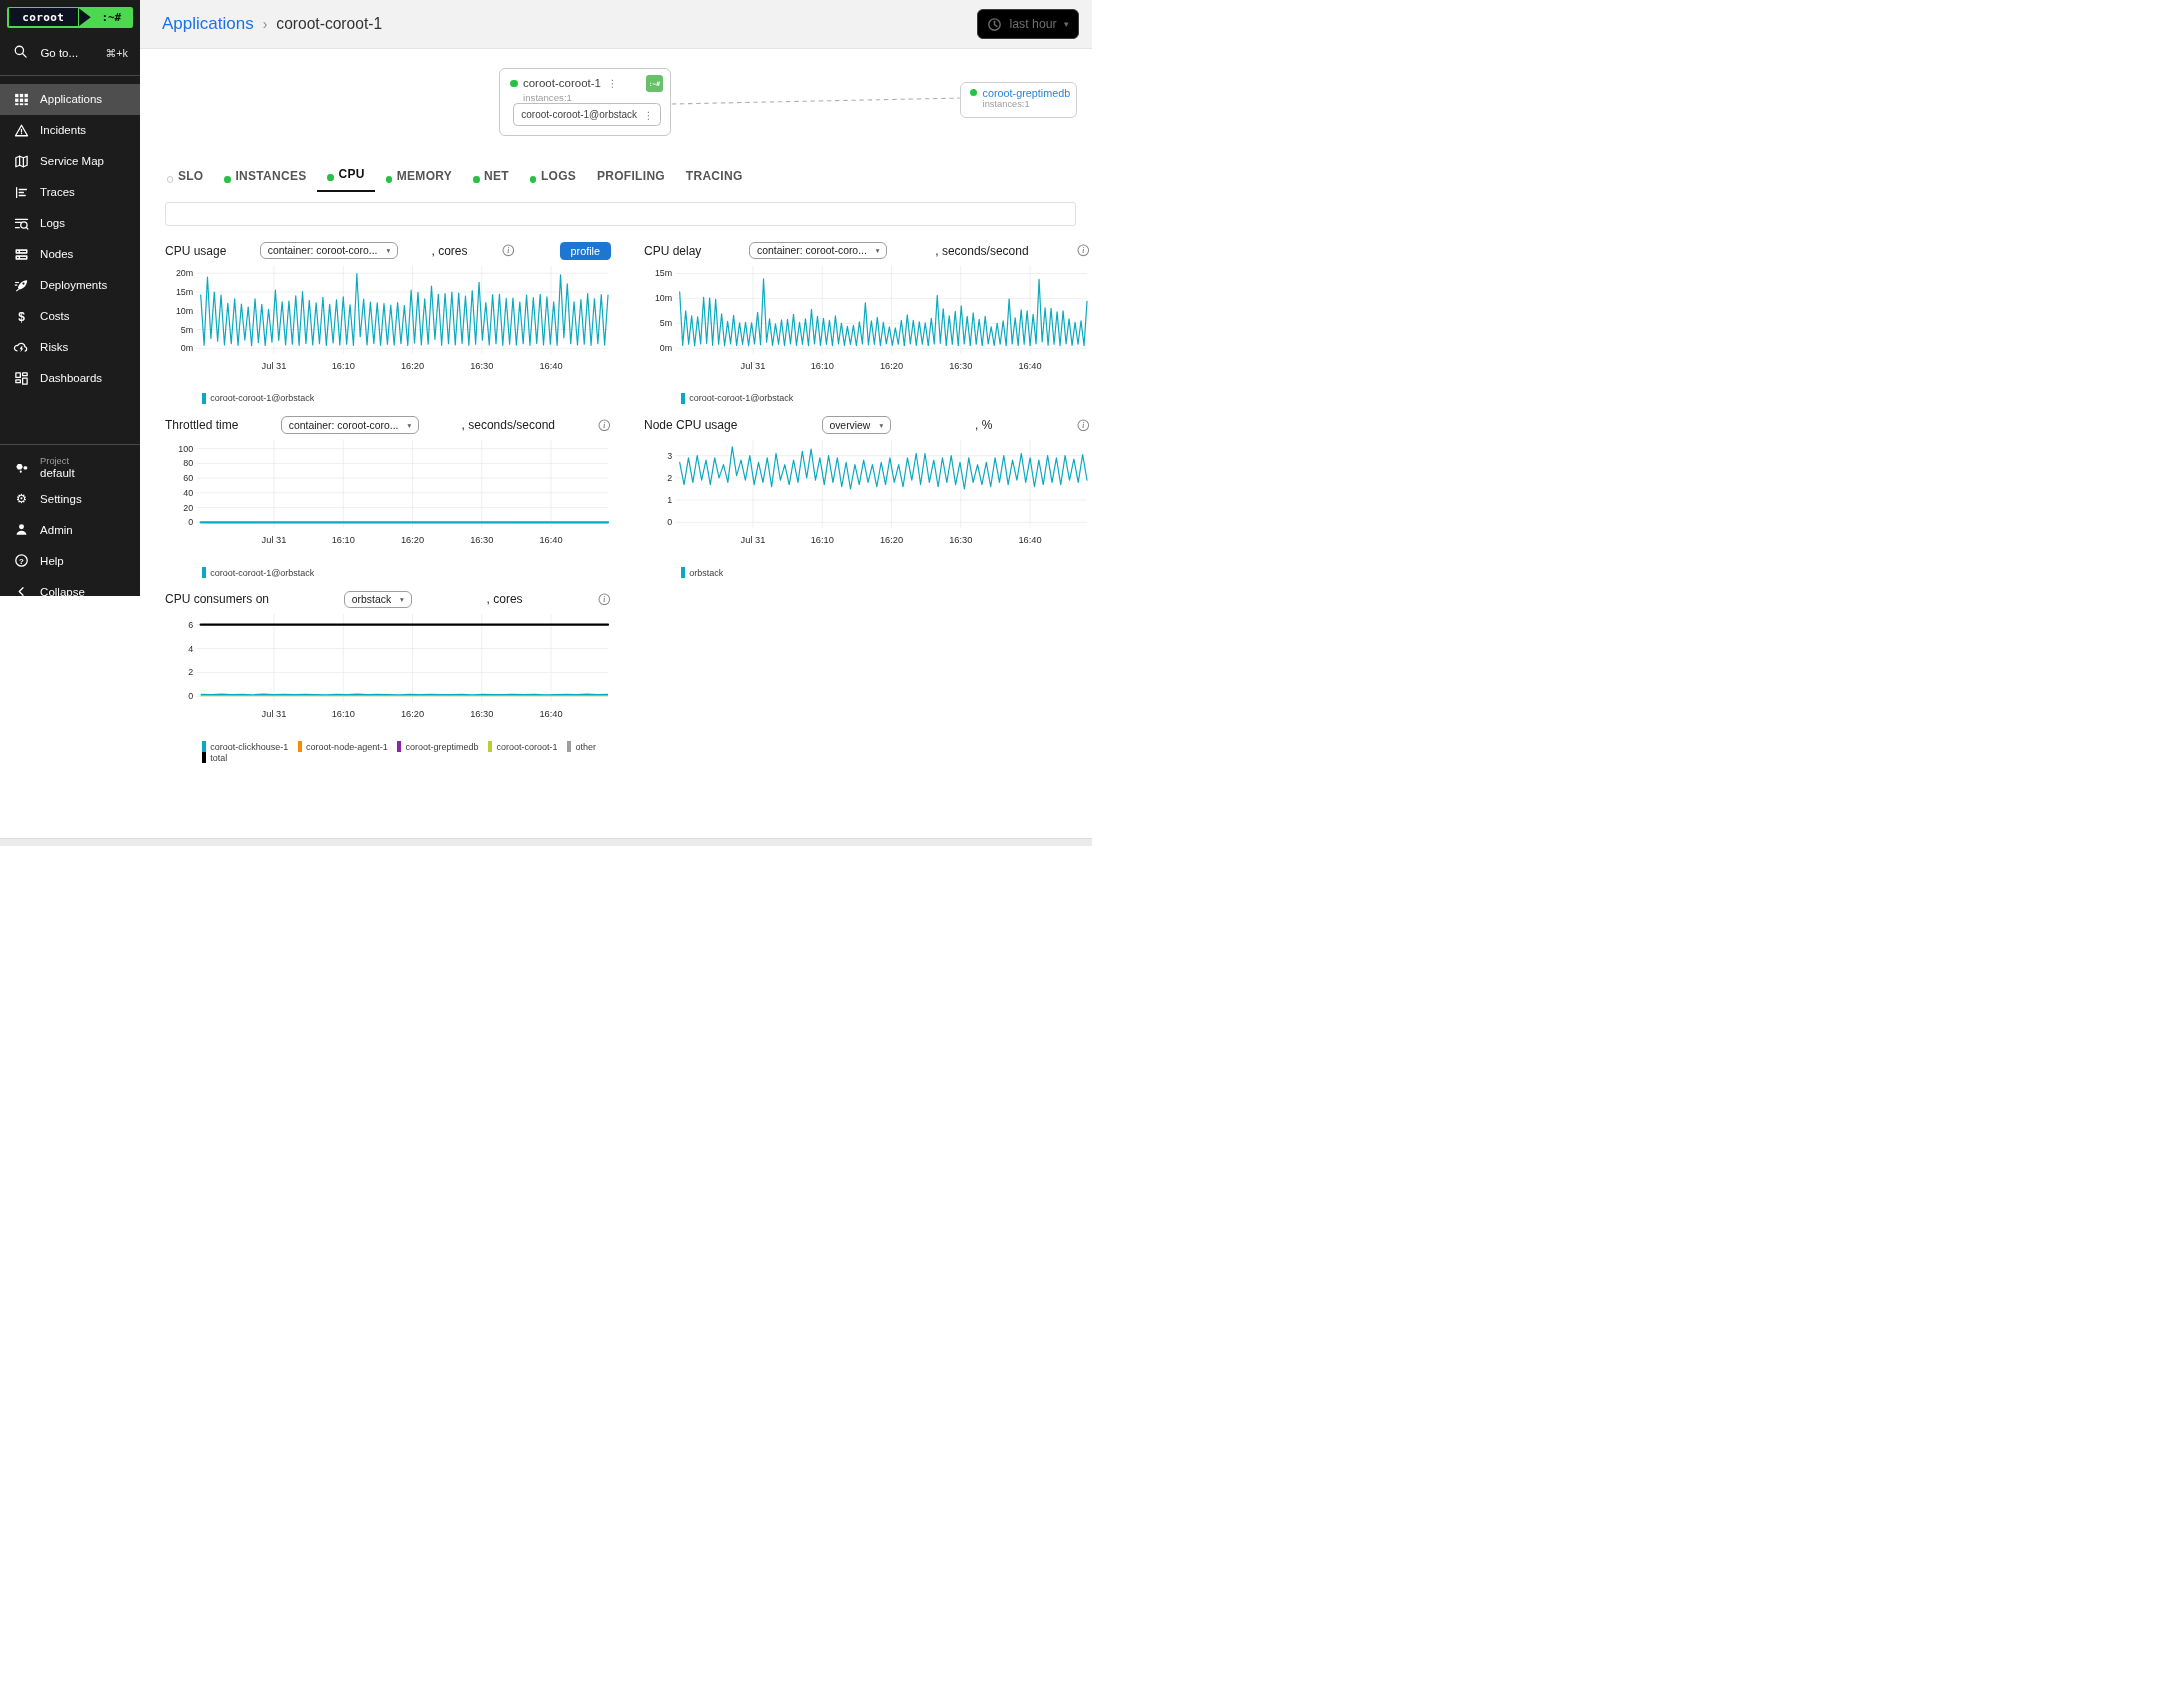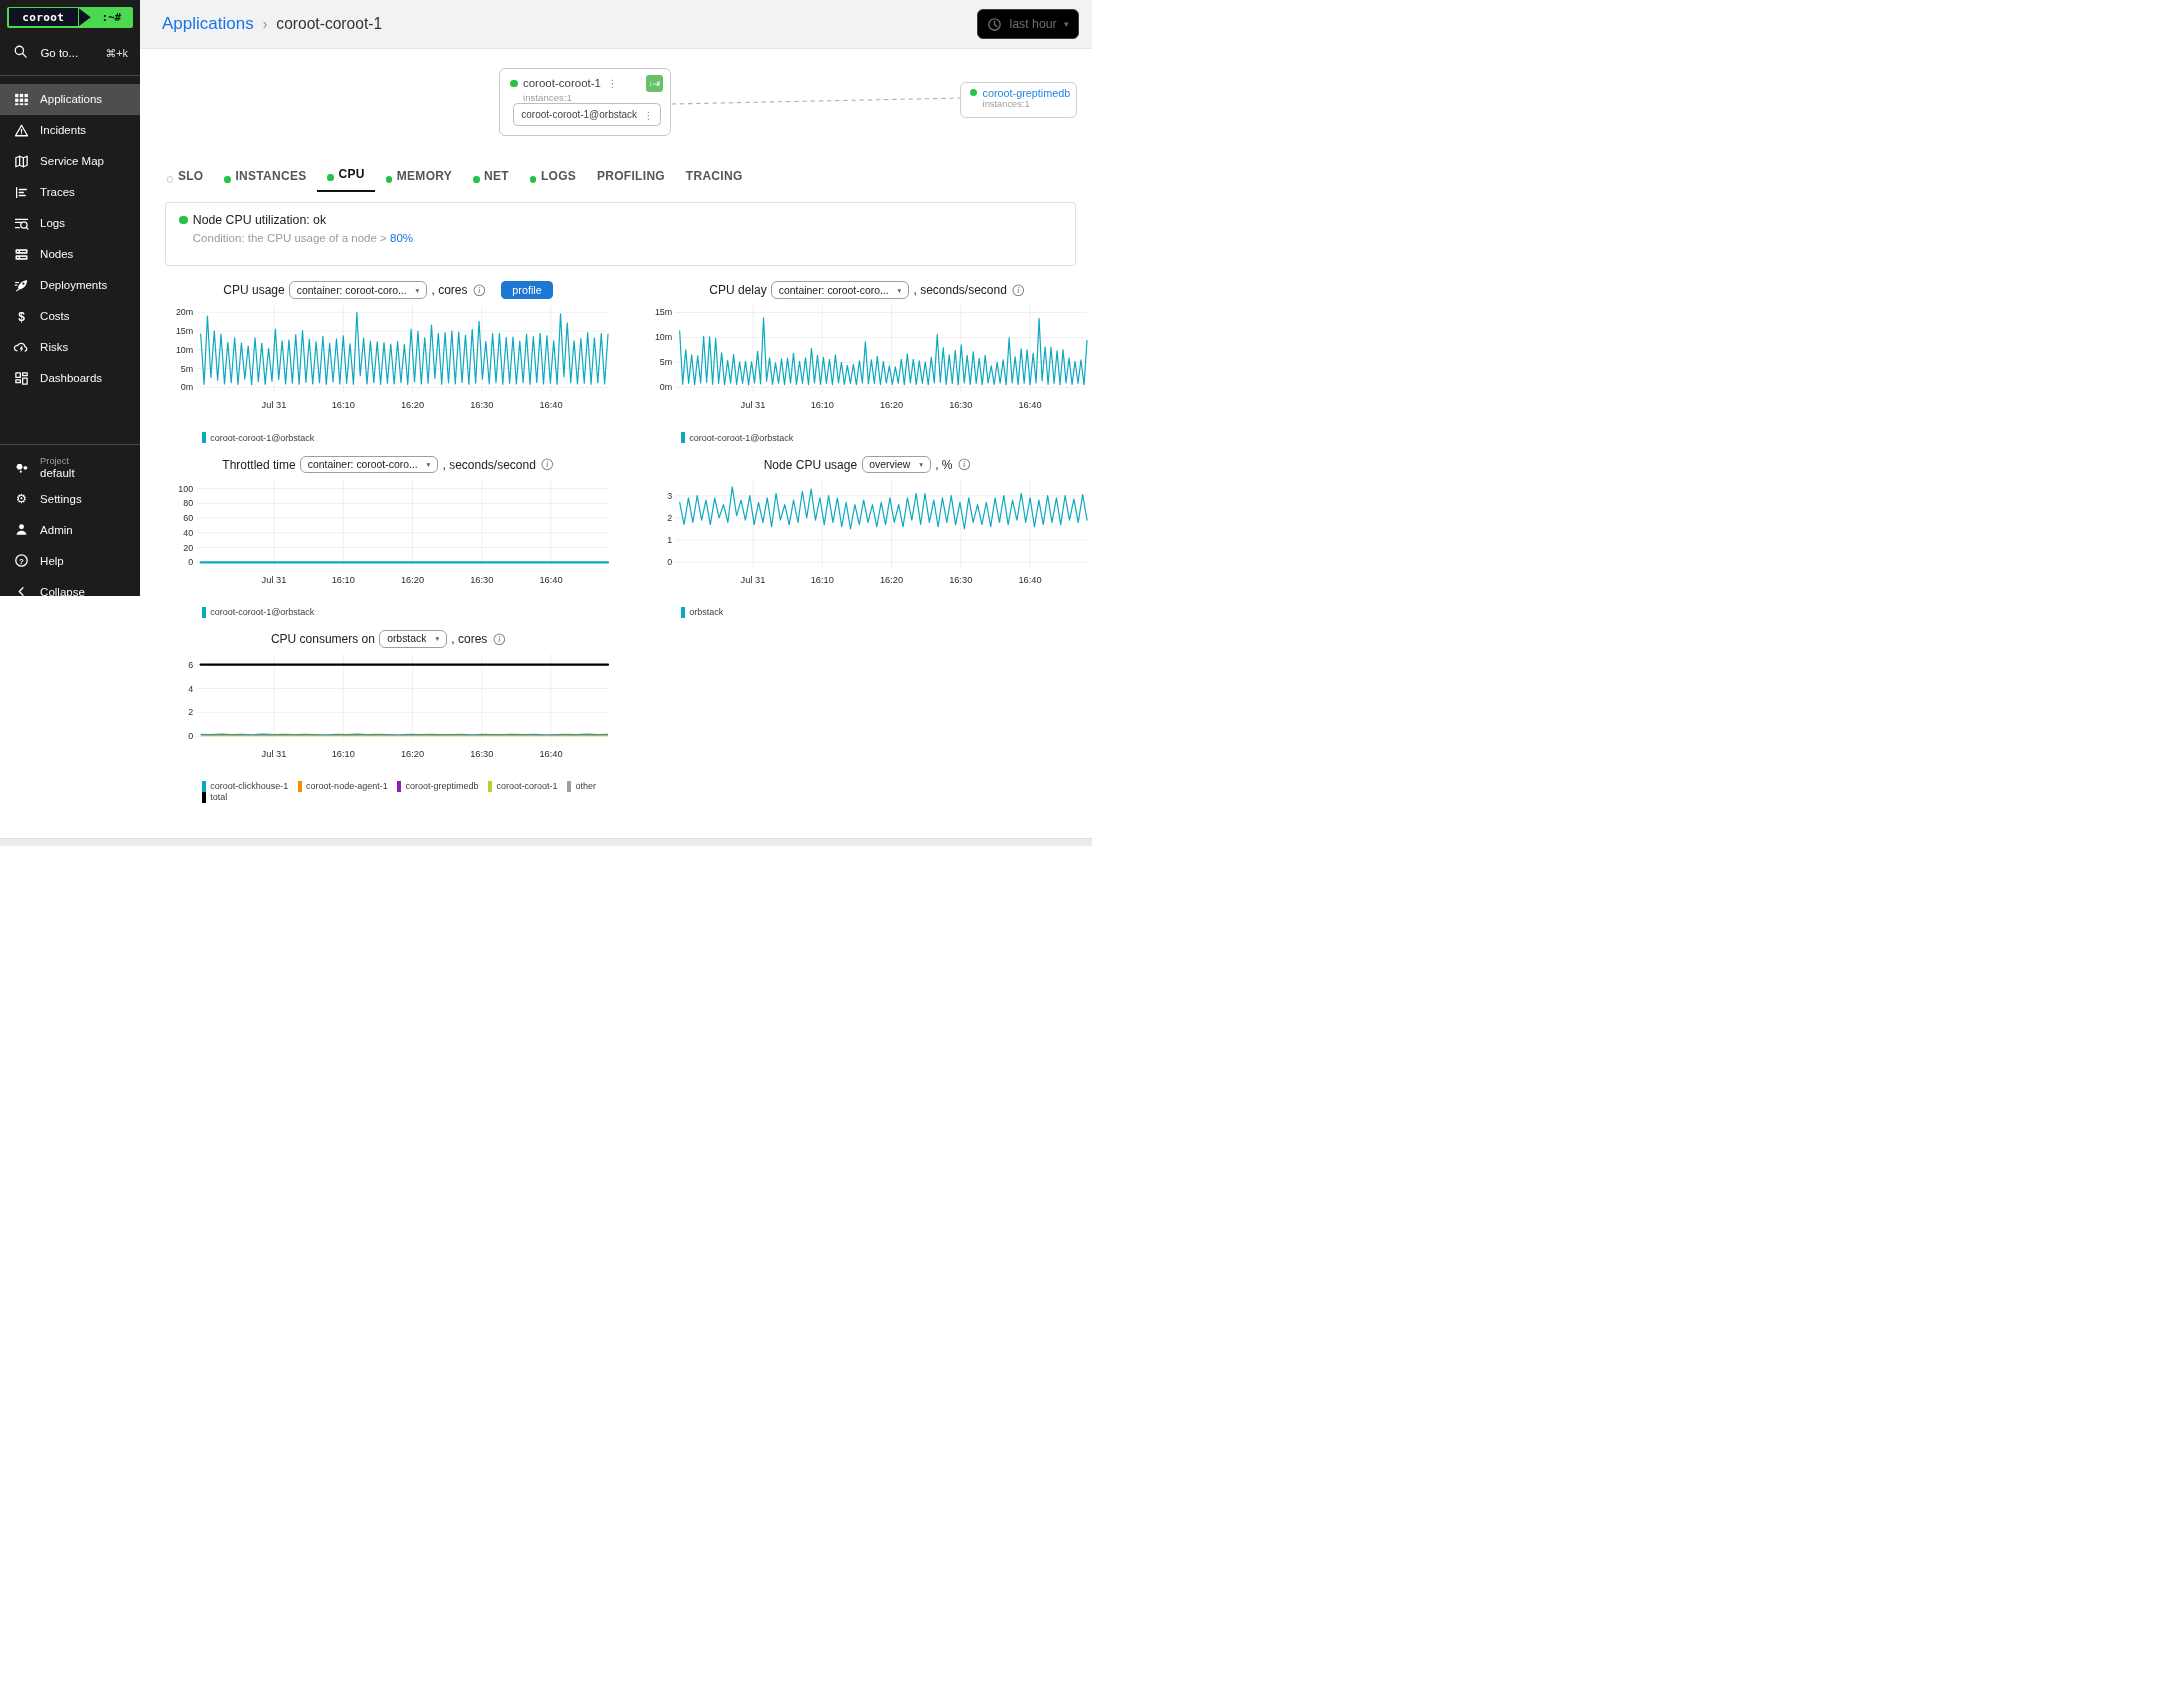--- a/index.html
+++ b/index.html
@@ -56,21 +56,21 @@
   .tab.active{color:#111;border-bottom:2.2px solid #111;}
   
   .checks{margin:10.4px 16.3px 0 25px;border:0.7px solid #e0e0e0;border-radius:3px;padding:10.4px 13.4px 12px;}
   .check{margin-bottom:9px;}
   .check .trow{display:flex;align-items:center;}
   .check .ttl{font-size:12.3px;color:#212121;margin-left:5.2px;}
   .check .cond{font-size:11.5px;color:#9b9b9b;margin:4.5px 0 0 13.4px;}
   .check .cond a{color:#1a73e8;text-decoration:none;cursor:pointer;}
   
   .charts{display:grid;grid-template-columns:446px 446px;column-gap:33px;row-gap:10.4px;margin:13.4px 0 0 25px;}
-  .chart .trow{display:flex;align-items:center;justify-content:center;height:22px;}
+  .chart .trow{display:flex;align-items:center;justify-content:space-between;height:22px;}
   .chart .ct{font-size:12px;color:#212121;}
   .pill{border:0.7px solid #9e9e9e;border-radius:6px;padding:2.2px 6.7px;margin:0 4.5px;display:flex;align-items:center;cursor:pointer;background:#fff;}
   .pill .pl{font-size:10.4px;color:#212121;white-space:nowrap;}
   .pill .car{font-size:7.4px;color:#616161;margin-left:9px;}
   .suffix{font-size:12px;color:#212121;}
   .iicon{margin-left:5.2px;cursor:pointer;display:flex;}
   .pbtn{margin-left:16px;background:#1d76d2;color:#fff;font-size:10.8px;border:none;border-radius:4.5px;padding:3px 11px;cursor:pointer;}
   .legend{padding-left:37px;display:flex;flex-wrap:wrap;row-gap:3px;}
   .leg-item{display:flex;align-items:center;margin-right:9.7px;cursor:pointer;}
   .leg-sw{width:3.7px;height:11px;margin-right:4.5px;}
@@ -339,27 +339,20 @@
           </div>
           <div class="tab">
             <span>PROFILING</span>
           </div>
           <div class="tab">
             <span>TRACING</span>
           </div>
         </div>
 
       <div class="checks" id="checks">
-          <div class="check">
-            <div class="trow">
-              <span class="dot" style="background: rgb(39, 194, 69); width: 8.2px; height: 8.2px; flex: 0 0 8.2px;"></span>
-              <span class="ttl">Node CPU utilization: ok</span>
-            </div>
-            <div class="cond">Condition: the CPU usage of a node &gt; <a>80%</a></div>
-          </div>
         </div>
 
       <div class="charts" id="charts">
           <div class="chart"><div class="trow">
               <span class="ct">CPU usage</span>
               <span class="pill">
                 <span class="pl">container: coroot-coro...</span>
                 <span class="car">▾</span>
               </span>
               <span class="suffix">, cores</span>

